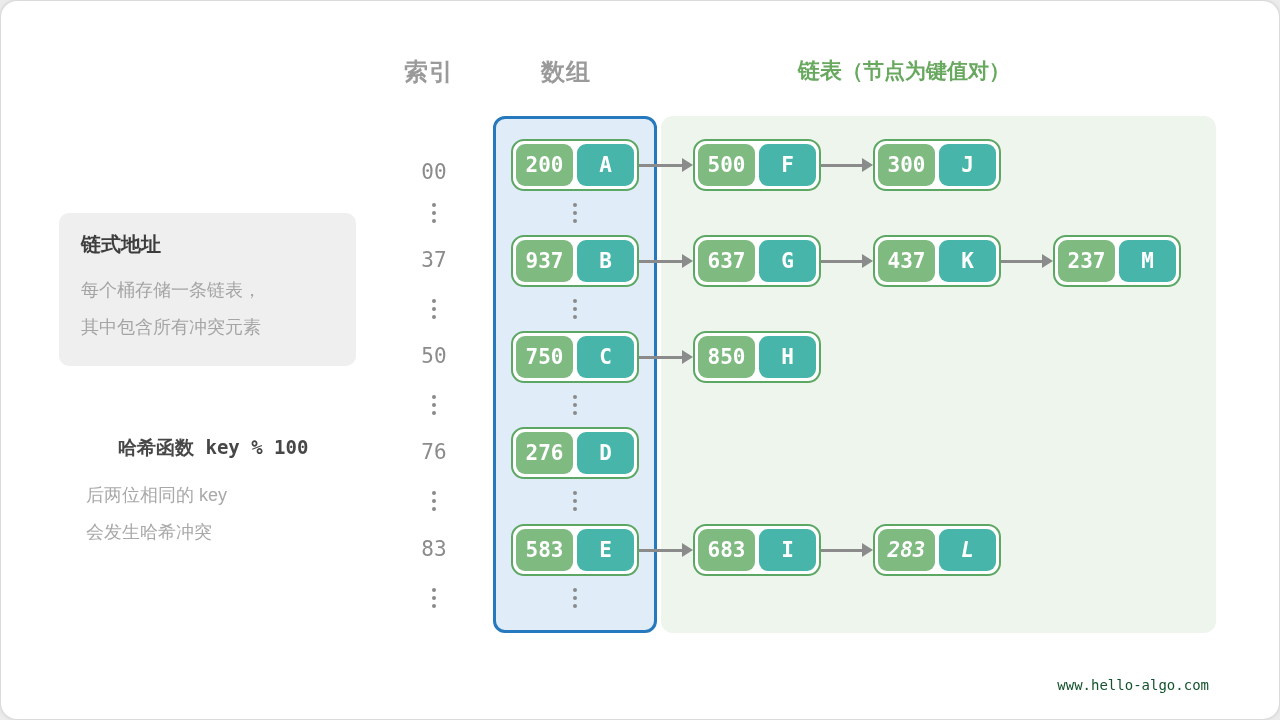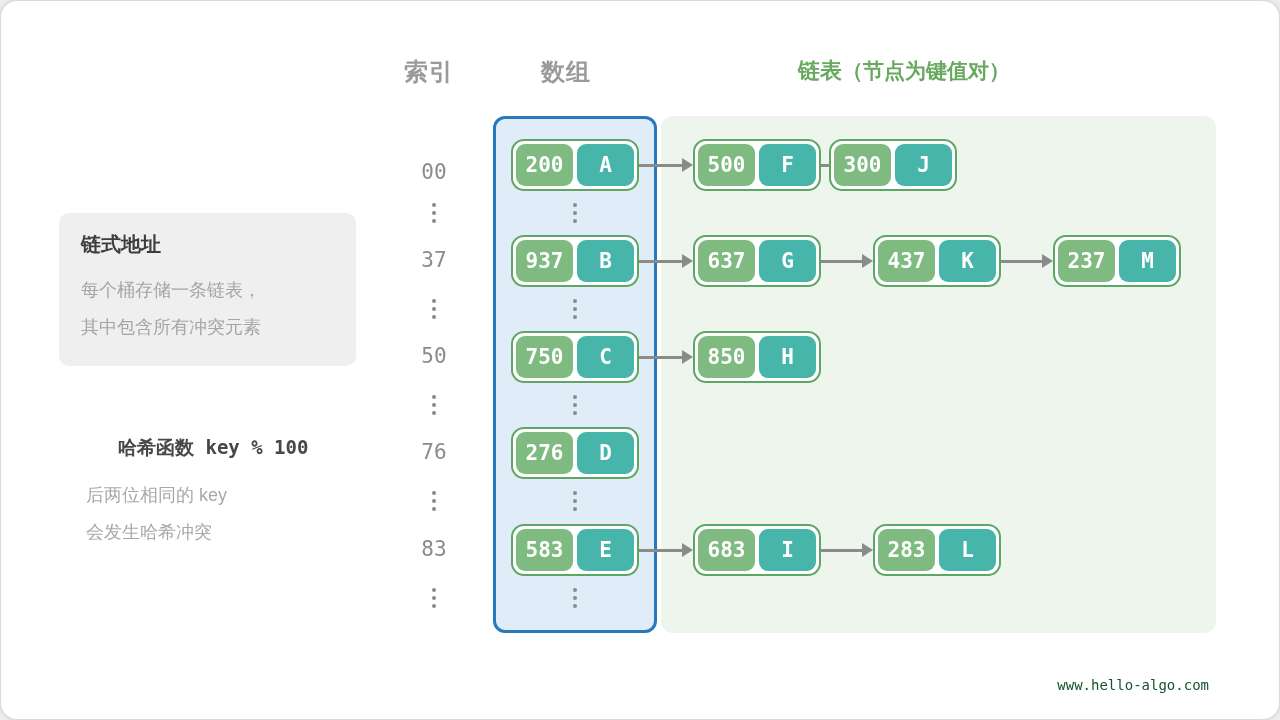--- a/index.html
+++ b/index.html
@@ -83,21 +83,21 @@
           <div class="cell val">A</div>
         </div>
         <div class="abs arrow-shaft" style="left: 638px; top: 162.5px; width: 45px;"></div>
         <div class="abs arrow-head" style="left: 681px; top: 157px;"></div>
         <div class="abs kv-node" style="left: 692px; top: 138px;">
           <div class="cell key">500</div>
           <div class="cell val">F</div>
         </div>
         <div class="abs arrow-shaft" style="left: 820px; top: 162.5px; width: 43px;"></div>
         <div class="abs arrow-head" style="left: 861px; top: 157px;"></div>
-        <div class="abs kv-node" style="left: 828px; top: 138px;">
+        <div class="abs kv-node" style="left: 872px; top: 138px;">
           <div class="cell key">300</div>
           <div class="cell val">J</div>
         </div>
         <div class="abs index-label" style="left: 401px; top: 260px;">37</div>
         <div class="abs kv-node" style="left: 510px; top: 234px;">
           <div class="cell key">937</div>
           <div class="cell val">B</div>
         </div>
         <div class="abs arrow-shaft" style="left: 638px; top: 258.5px; width: 45px;"></div>
         <div class="abs arrow-head" style="left: 681px; top: 253px;"></div>
@@ -139,21 +139,21 @@
           <div class="cell val">E</div>
         </div>
         <div class="abs arrow-shaft" style="left: 638px; top: 547.5px; width: 45px;"></div>
         <div class="abs arrow-head" style="left: 681px; top: 542px;"></div>
         <div class="abs kv-node" style="left: 692px; top: 523px;">
           <div class="cell key">683</div>
           <div class="cell val">I</div>
         </div>
         <div class="abs arrow-shaft" style="left: 820px; top: 547.5px; width: 43px;"></div>
         <div class="abs arrow-head" style="left: 861px; top: 542px;"></div>
-        <div class="abs kv-node" style="left: 872px; top: 523px;">
+        <div class="abs kv-node" style="left: 872px; top: 523px; font-style: italic;">
           <div class="cell key">283</div>
           <div class="cell val">L</div>
         </div>
         <div class="abs dots" style="left: 433px; top: 212px;">
           <i></i>
           <i></i>
           <i></i>
         </div>
         <div class="abs dots" style="left: 574px; top: 212px;">
           <i></i>

